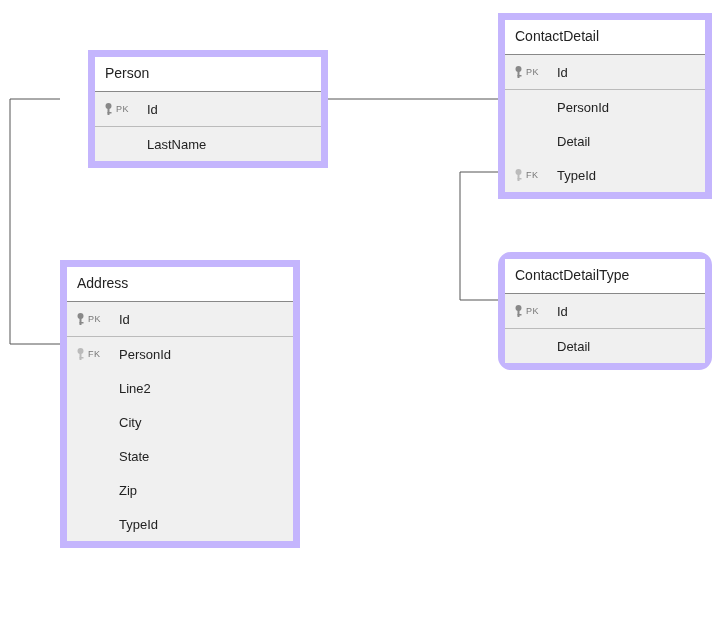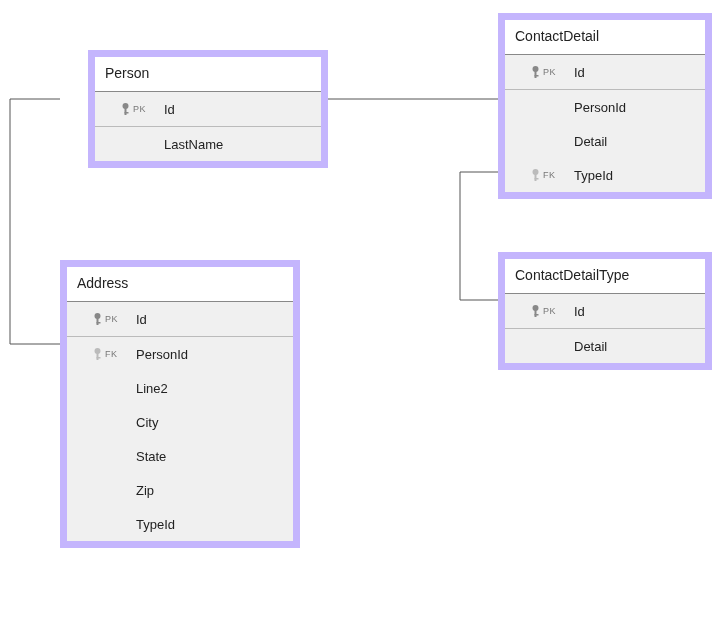--- a/index.html
+++ b/index.html
@@ -26,21 +26,21 @@
     border-bottom: 1px solid #888;
     background: #fff;
   }
   .entity-body {
     background: #f0f0f0;
   }
   .row {
     display: flex;
     align-items: center;
     height: 34px;
-    padding: 0 25px;
+    padding: 0 8px;
   }
   .row.sep {
     border-bottom: 1px solid #bbb;
   }
   .key-col {
     width: 38px;
     display: flex;
     align-items: center;
     gap: 2px;
     flex-shrink: 0;
@@ -177,21 +177,21 @@
       <div class="key-col"></div>
       <div class="field">Zip</div>
     </div>
     <div class="row">
       <div class="key-col"></div>
       <div class="field">TypeId</div>
     </div>
   </div>
 </div>
 
-<div class="entity" style="left:498px; top:252px; width:214px;">
+<div class="entity" style="left:498px; top:252px; width:214px;border-radius:13px;">
   <div class="entity-title">ContactDetailType</div>
   <div class="entity-body">
     <div class="row sep">
       <div class="key-col">
         <svg class="key-icon" viewBox="0 0 11 14">
             <circle cx="5.5" cy="4" r="3" fill="#888"></circle>
             <rect x="4.5" y="6" width="2" height="7" fill="#888"></rect>
             <rect x="4.5" y="10" width="4" height="1.5" fill="#888"></rect>
           </svg>
         <span class="key-label">PK</span>

